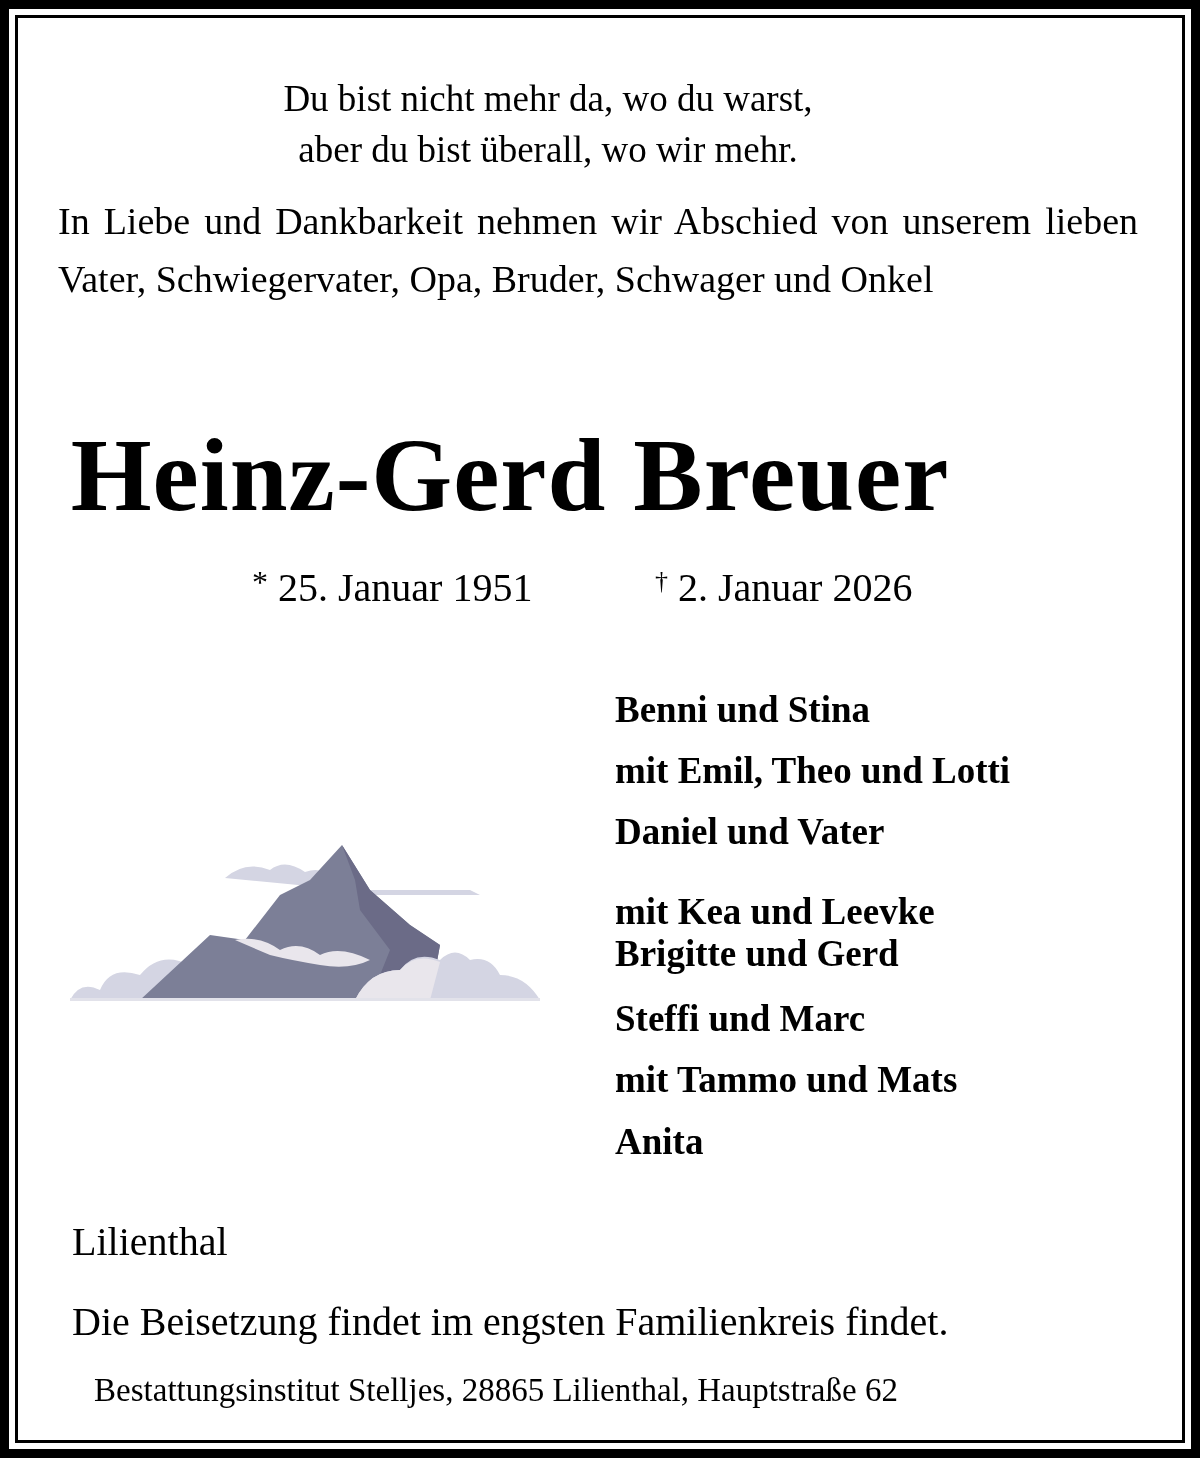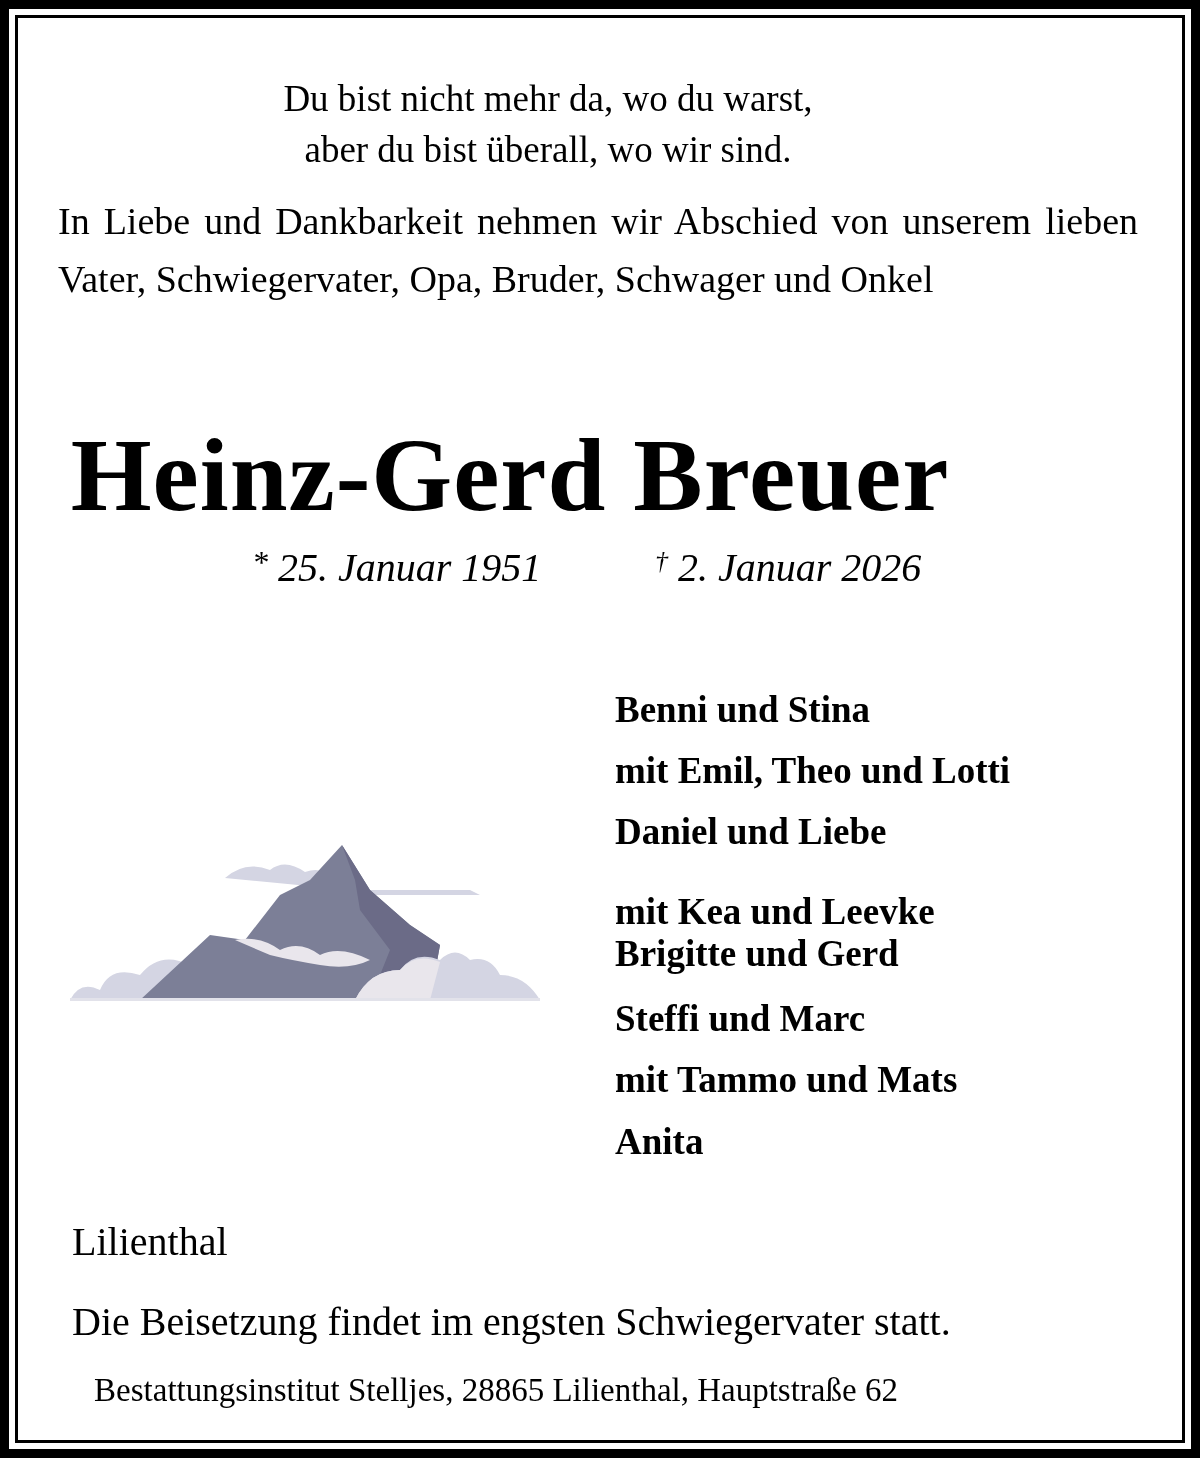--- a/index.html
+++ b/index.html
@@ -6,34 +6,34 @@
   body { width:1200px; height:1458px; position:relative; overflow:hidden;
          font-family:"Liberation Serif","DejaVu Serif",serif; color:#000; }
   .outer { position:absolute; left:0; top:0; width:1200px; height:1458px; box-sizing:border-box;
            border:9px solid #000; }
   .inner { position:absolute; left:15px; top:15px; right:15px; bottom:15px;
            border:3px solid #000; }
   .t { position:absolute; white-space:nowrap; }
   .quote { left:0; width:1096px; text-align:center; font-size:37px; }
   .intro { left:58px; width:1080px; font-size:38px; line-height:58px; text-align:justify; text-align-last:left; white-space:normal; top:192px; }
   .name { left:0; width:1020px; text-align:center; top:415px; font-size:104px; font-weight:bold; letter-spacing:1px; }
-  .date { font-size:40px; top:544px;font-style:italic; }
+  .date { font-size:40px; top:564px; }
   .fam { left:615px; font-size:37px; font-weight:bold; }
   .plain { font-size:40px; left:72px; }
   .undertaker { left:0; width:992px; text-align:center; top:1372px; font-size:33px; }
   .mountain { position:absolute; left:70px; top:840px; width:470px; height:165px; }
 </style>
 </head>
 <body>
 
 <div class="outer"></div>
 <div class="inner"></div>
 
 <div class="t quote" style="top:77px">Du bist nicht mehr da, wo du warst,</div>
-<div class="t quote" style="top:128px">aber du bist überall, wo wir sind.</div>
+<div class="t quote" style="top:128px">aber du bist überall, wo wir mehr.</div>
 
 <div class="t intro">In Liebe und Dankbarkeit nehmen wir Abschied von unserem lieben Vater, Schwiegervater, Opa, Bruder, Schwager und Onkel</div>
 
 <div class="t name">Heinz-Gerd Breuer</div>
 
 <div class="t date" style="left:252px">
   <span style="font-size:32px;vertical-align:8px">*</span>
   <span>25. Januar 1951</span>
 </div>
 <div class="t date" style="left:655px">
@@ -47,22 +47,22 @@
   <path d="M70 160 L140 95 L175 100 L210 55 L240 40 L272 5 L300 50 L340 85 L370 105 L360 160 Z" fill="#7c7f97"></path>
   <path d="M272 5 L300 50 L340 85 L370 105 L360 160 L300 160 L320 110 L290 70 L285 40 Z" fill="#6b6b87"></path>
   <path d="M165 100 Q190 95 210 110 Q230 100 250 115 Q270 105 300 120 Q280 130 250 125 Q220 120 200 115 Z" fill="#e9e6ec"></path>
   <path d="M285 160 Q300 130 330 130 Q345 110 370 120 Q385 105 400 120 Q420 115 430 135 Q455 135 470 160 Z" fill="#d4d5e3"></path>
   <path d="M285 160 Q300 130 330 130 Q345 112 370 122 L360 160 Z" fill="#e9e6ec"></path>
   <rect x="0" y="158" width="470" height="3" fill="#e2e2ea"></rect>
 </svg>
 
 <div class="t fam" style="top:688px">Benni und Stina</div>
 <div class="t fam" style="top:749px">mit Emil, Theo und Lotti</div>
-<div class="t fam" style="top:810px">Daniel und Liebe</div>
+<div class="t fam" style="top:810px">Daniel und Vater</div>
 <div class="t fam" style="top:890px">mit Kea und Leevke</div>
 <div class="t fam" style="top:932px">Brigitte und Gerd</div>
 <div class="t fam" style="top:997px">Steffi und Marc</div>
 <div class="t fam" style="top:1058px">mit Tammo und Mats</div>
 <div class="t fam" style="top:1120px">Anita</div>
 
 <div class="t plain" style="top:1218px">Lilienthal</div>
-<div class="t plain" style="top:1298px">Die Beisetzung findet im engsten Schwiegervater statt.</div>
+<div class="t plain" style="top:1298px">Die Beisetzung findet im engsten Familienkreis findet.</div>
 <div class="t undertaker">Bestattungsinstitut Stelljes, 28865 Lilienthal, Hauptstraße 62</div>
 
 </body></html>

